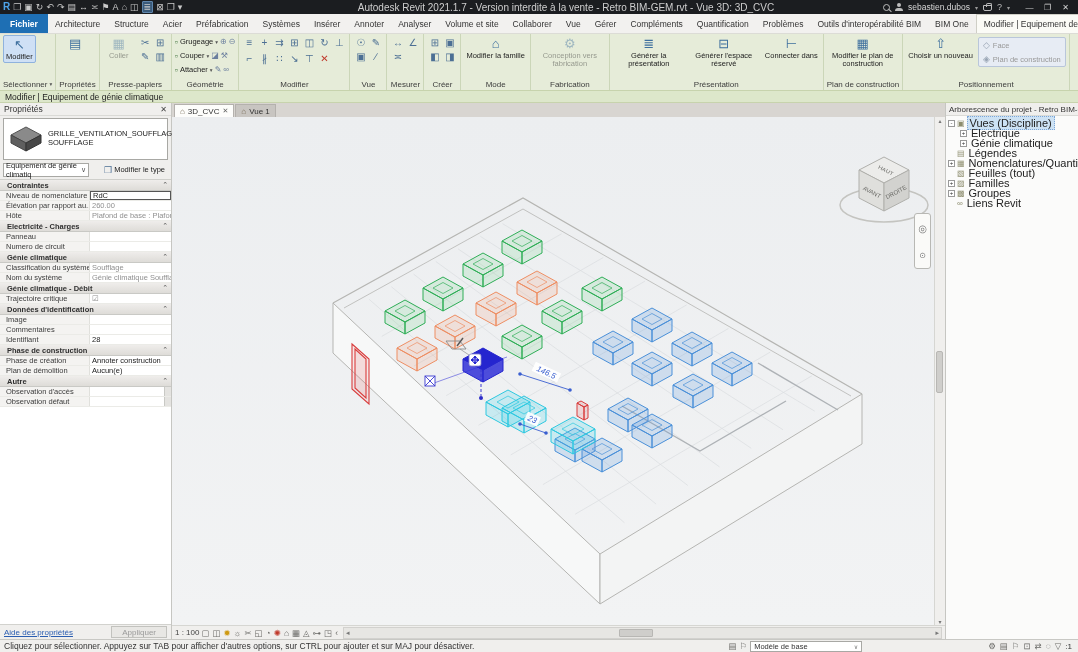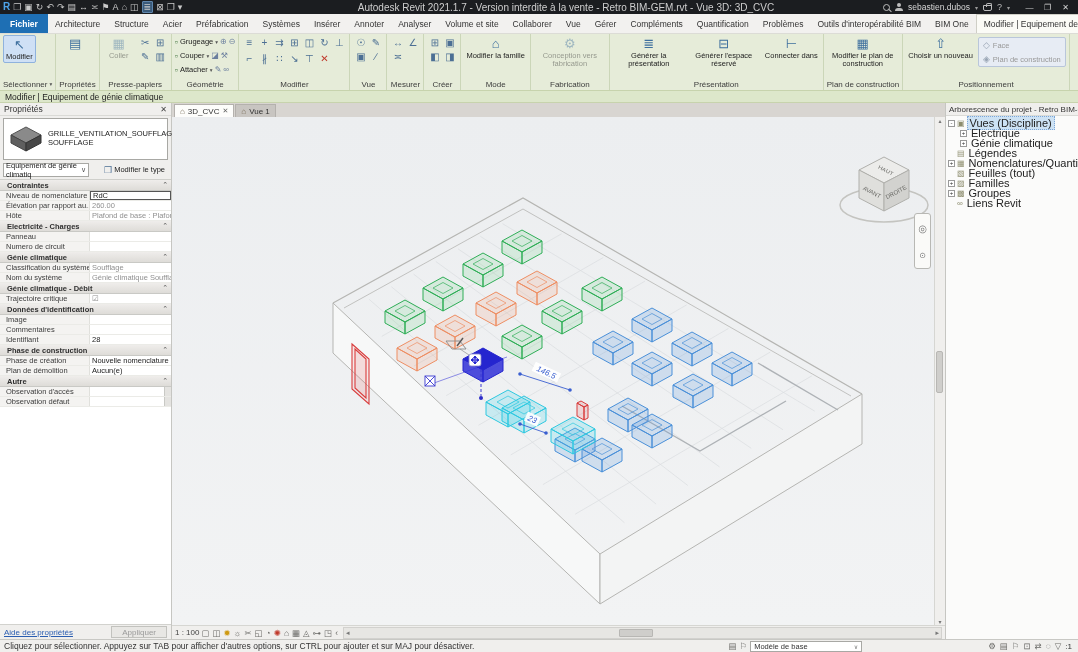--- a/index.html
+++ b/index.html
@@ -489,21 +489,21 @@
           <div class="prow">
             <span class="pl">Identifiant</span>
             <span class="pv">28</span>
           </div>
           <div class="psec">
             <span>Phase de construction</span>
             <span class="pin">⌃</span>
           </div>
           <div class="prow">
             <span class="pl">Phase de création</span>
-            <span class="pv">Nouvelle nomenclature</span>
+            <span class="pv">Annoter construction</span>
           </div>
           <div class="prow">
             <span class="pl">Plan de démolition</span>
             <span class="pv">Aucun(e)</span>
           </div>
           <div class="psec">
             <span>Autre</span>
             <span class="pin">⌃</span>
           </div>
           <div class="prow">

